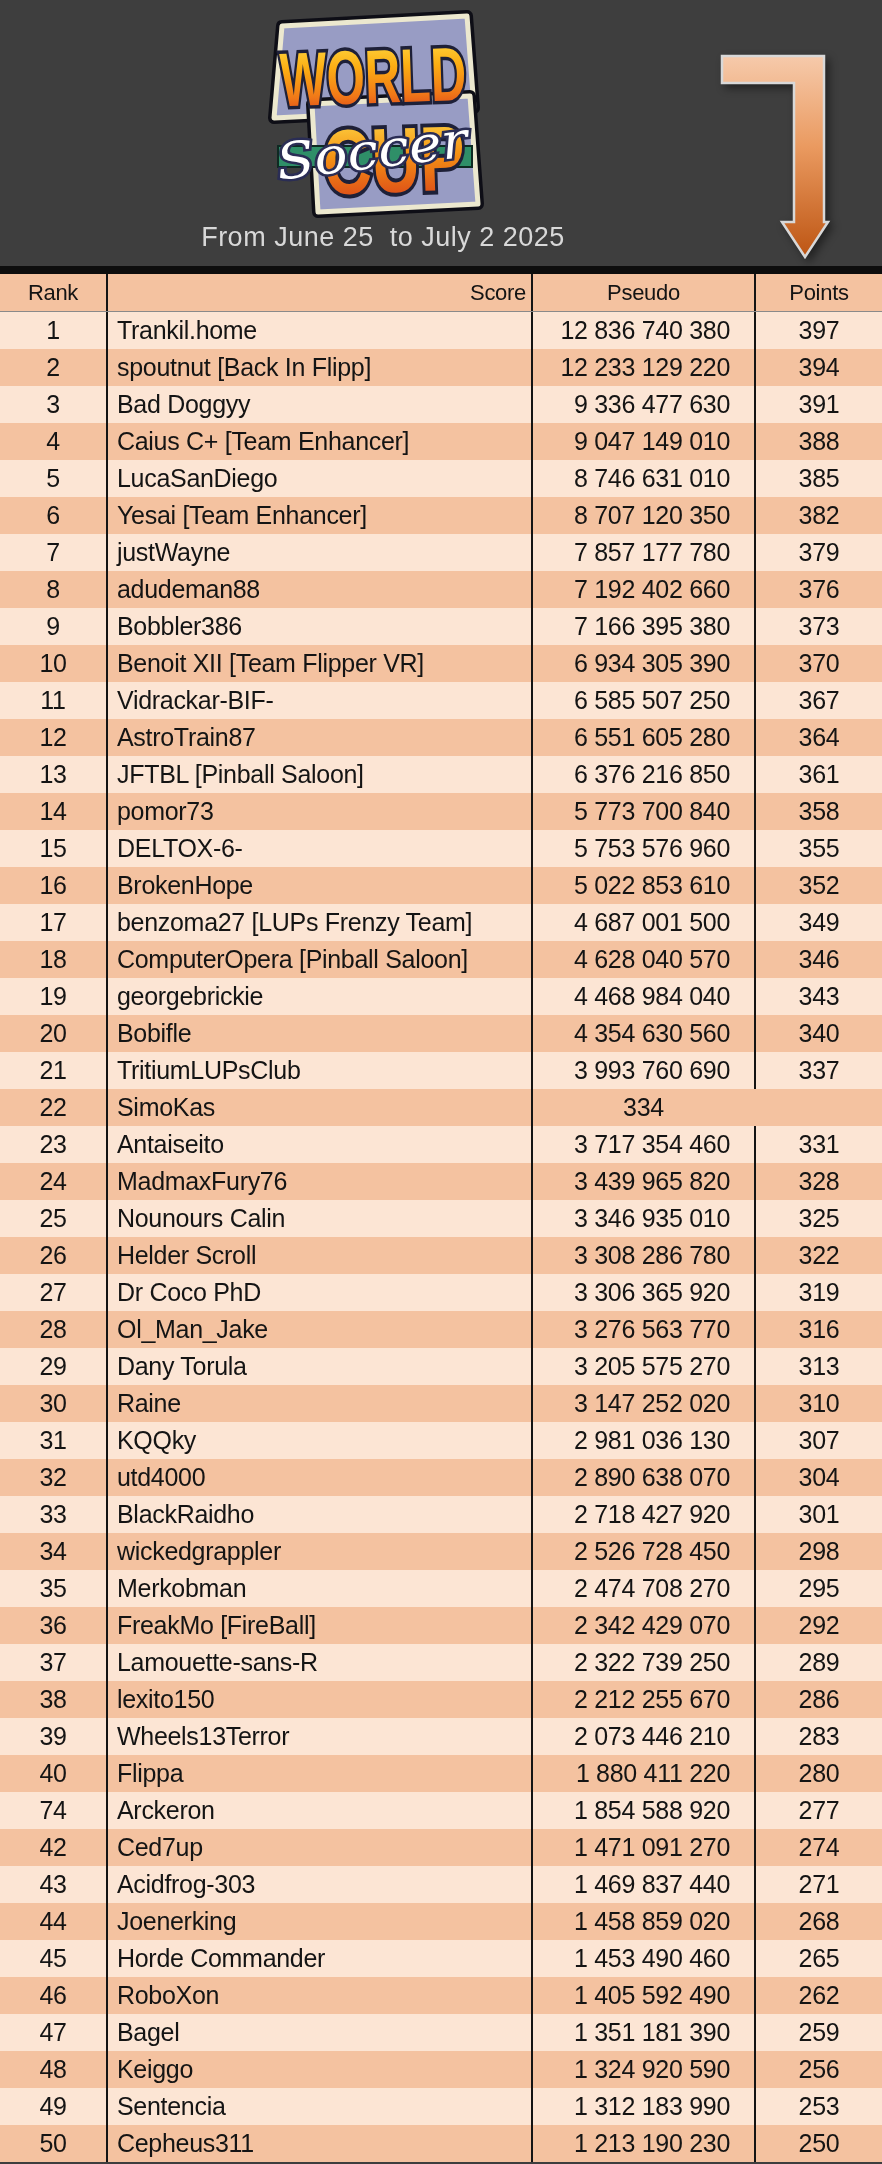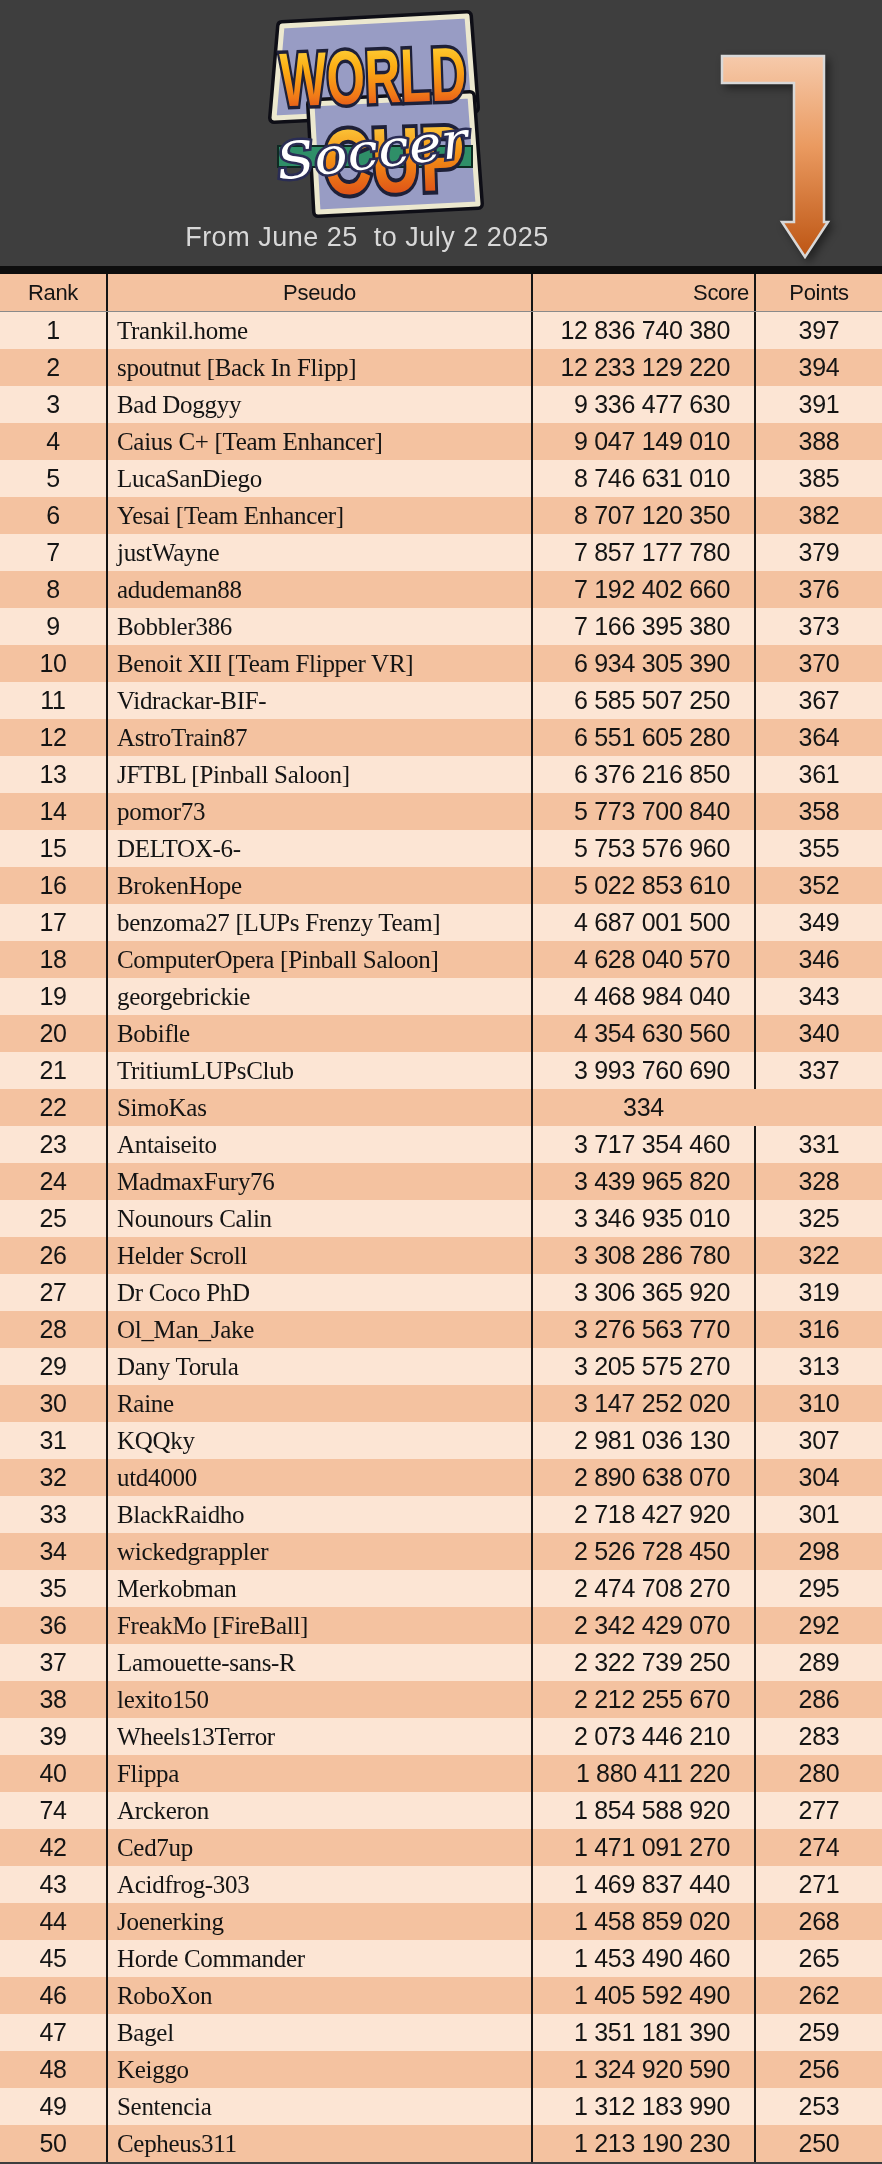--- a/index.html
+++ b/index.html
@@ -5,42 +5,42 @@
   html,body{margin:0;padding:0;}
   body{
     width:882px;height:2164px;position:relative;overflow:hidden;
     background:#3e3e3e;
     font-family:"Liberation Sans", sans-serif;
   }
   
   .top{position:absolute;left:0;top:0;width:882px;height:266px;background:#3e3e3e;}
   .logo{position:absolute;left:252px;top:8px;width:240px;height:214px;}
   .date{
-    position:absolute;left:0;top:222px;width:734px;text-align:center;
+    position:absolute;left:16px;top:222px;width:734px;text-align:center;
     font-size:27px;color:#d8d8d8;white-space:pre;letter-spacing:.5px;
   }
   .arrow{position:absolute;left:714px;top:50px;filter:drop-shadow(4px 4px 4px rgba(0,0,0,.45));}
   
   .table{
     position:absolute;left:0;top:266px;width:882px;
     border-top:8px solid #0d0d0d;
   }
   .thead{display:grid;grid-template-columns:106px 425px 223px 128px;
     height:37px;background:#f4c2a0;border-bottom:1px solid #8a8a8a;}
   .row{display:grid;grid-template-columns:106px 425px 223px 128px;height:37px;}
   .row.odd{background:#fce5d4;}
   .row.even{background:#f4c2a0;}
   .cell,.hcell{
     display:flex;align-items:center;justify-content:center;
     font-size:25px;color:#141414;letter-spacing:-0.3px;
     overflow:hidden;white-space:nowrap;
   }
   .hcell{font-size:22px;}
   .hcell:nth-child(n+2),.cell:nth-child(n+2){border-left:2px solid #141414;}
-  .pseudo{justify-content:flex-start;padding-left:9px;font-family:Liberation Serif, serif;}
+  .pseudo{justify-content:flex-start;padding-left:9px;}
   .score{justify-content:flex-end;padding-right:24px;}
   .h-score{justify-content:flex-end;padding-right:5px;}
 </style>
 </head>
 <body>
 
 <div class="top">
 
   <svg class="logo" viewBox="0 0 240 214" width="240" height="214">
     <defs>
@@ -86,22 +86,22 @@
     </defs>
     <path d="M8,6 H110 V172 H114 L91,207 L68,172 H80 V33 H8 Z" fill="url(#agrad)" stroke="#d8d8d8" stroke-width="2.5" stroke-linejoin="miter"></path>
   </svg>
 
   <div class="date">From June 25  to July 2 2025</div>
 </div>
 
 <div class="table">
   <div class="thead">
     <div class="hcell">Rank</div>
+    <div class="hcell h-score">Score</div>
     <div class="hcell">Pseudo</div>
-    <div class="hcell h-score">Score</div>
     <div class="hcell">Points</div>
   </div>
   <div>
       <div class="row odd">
     <div class="cell rank">1</div>
     <div class="cell pseudo">Trankil.home</div>
     <div class="cell score">12 836 740 380</div>
     <div class="cell points">397</div>
   </div>
       <div class="row even">

